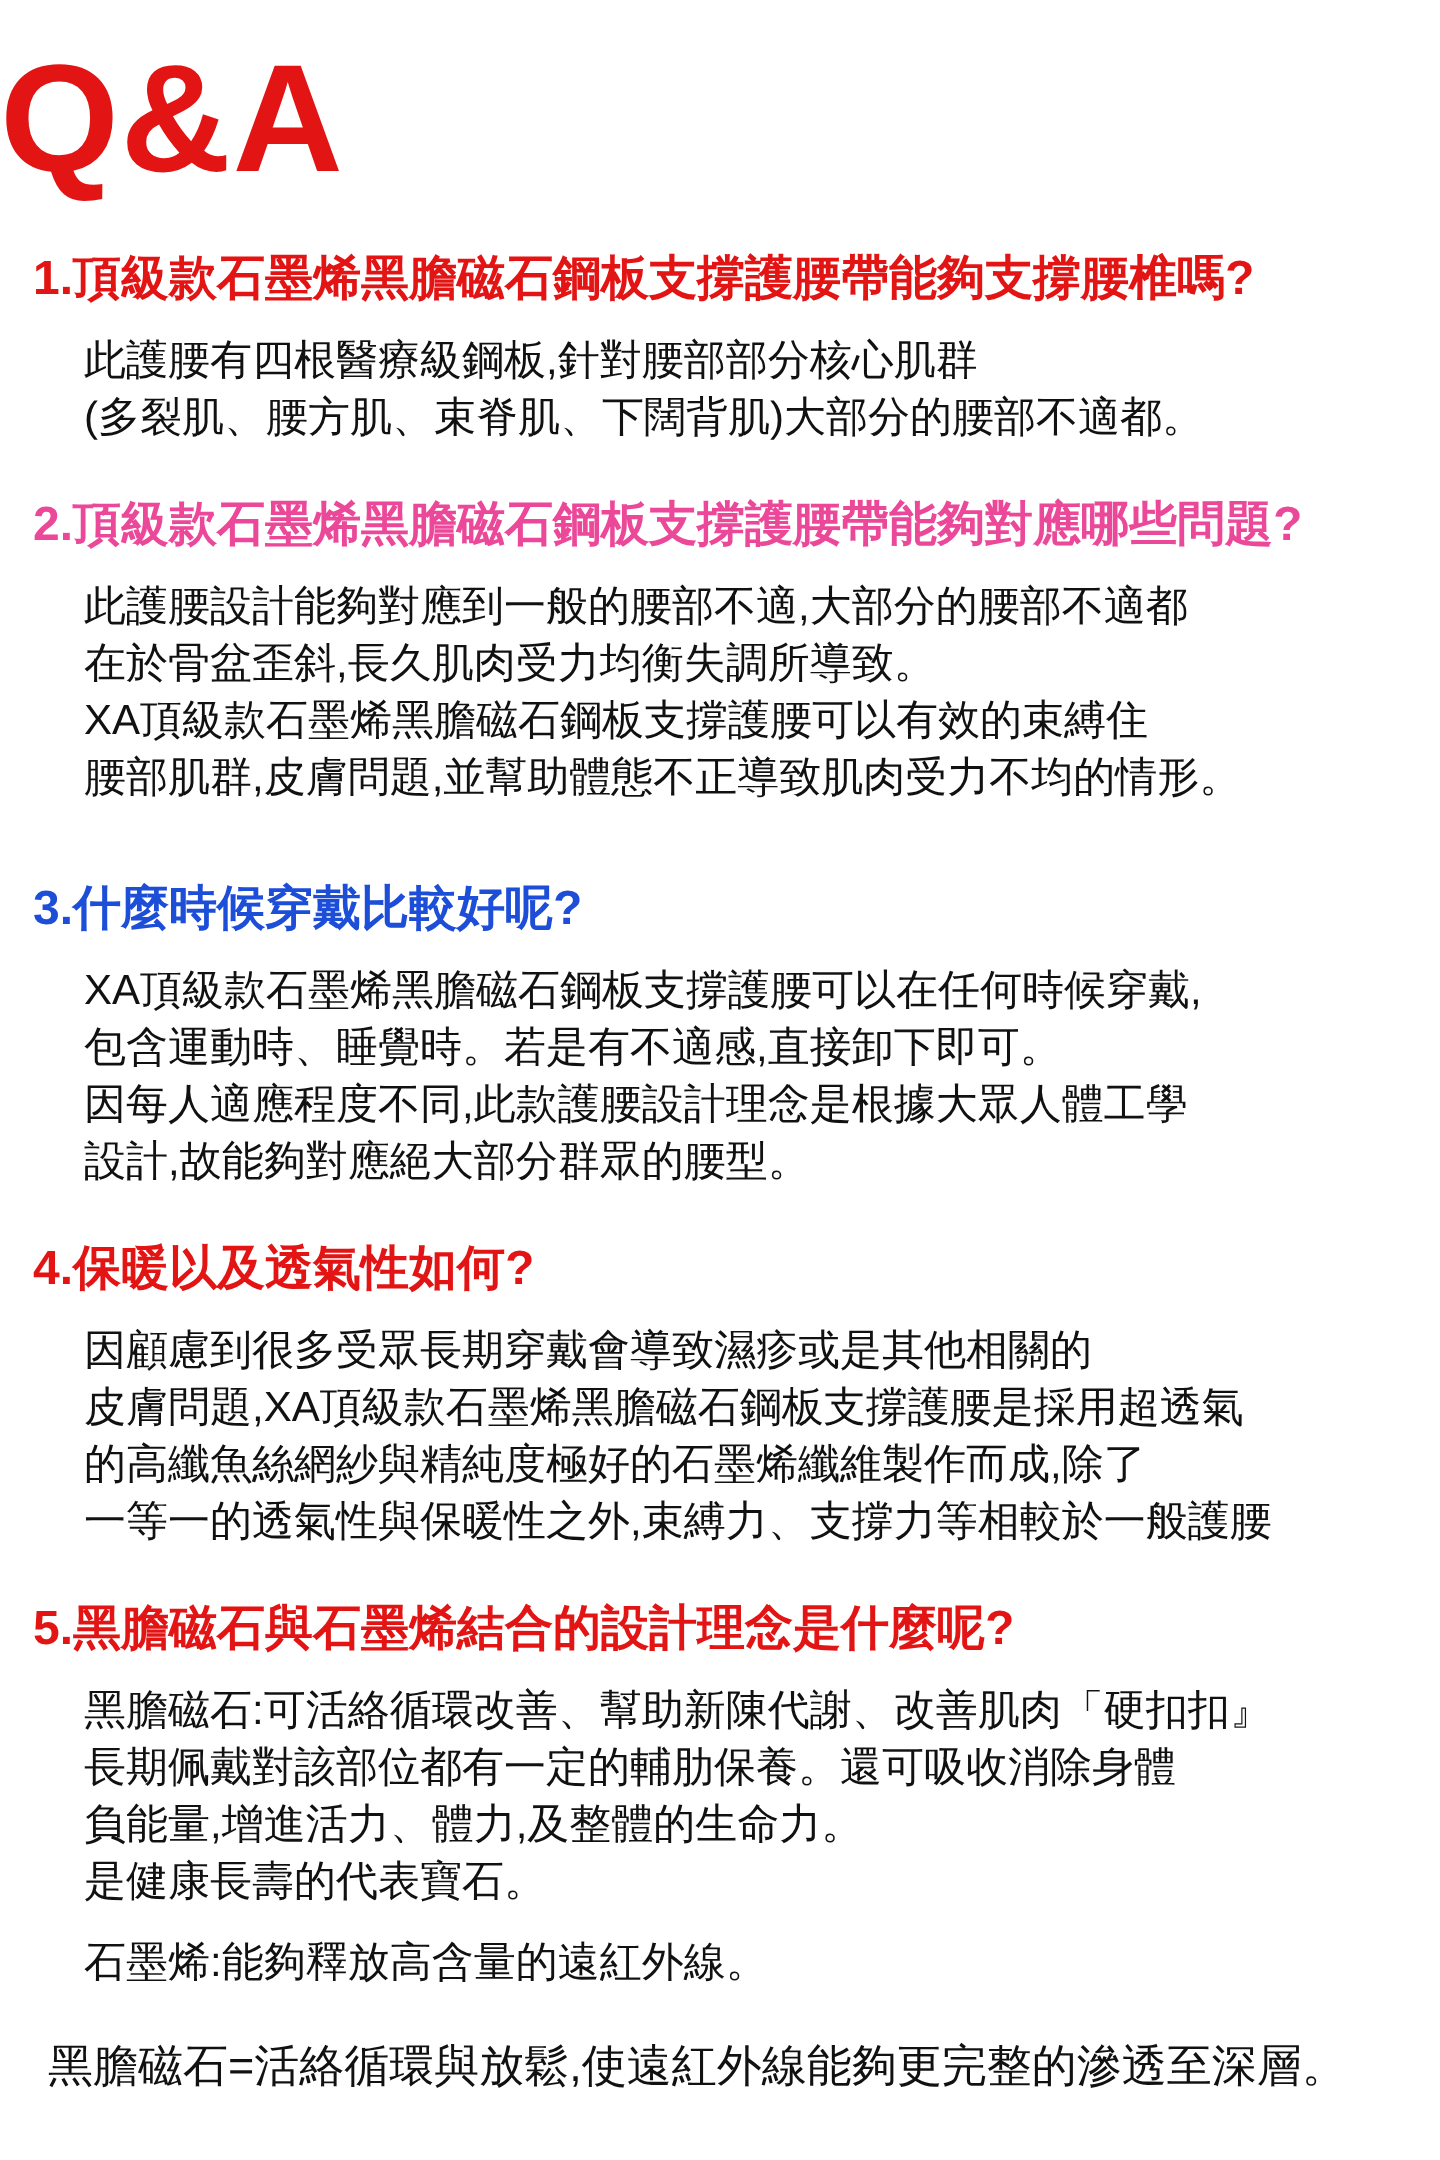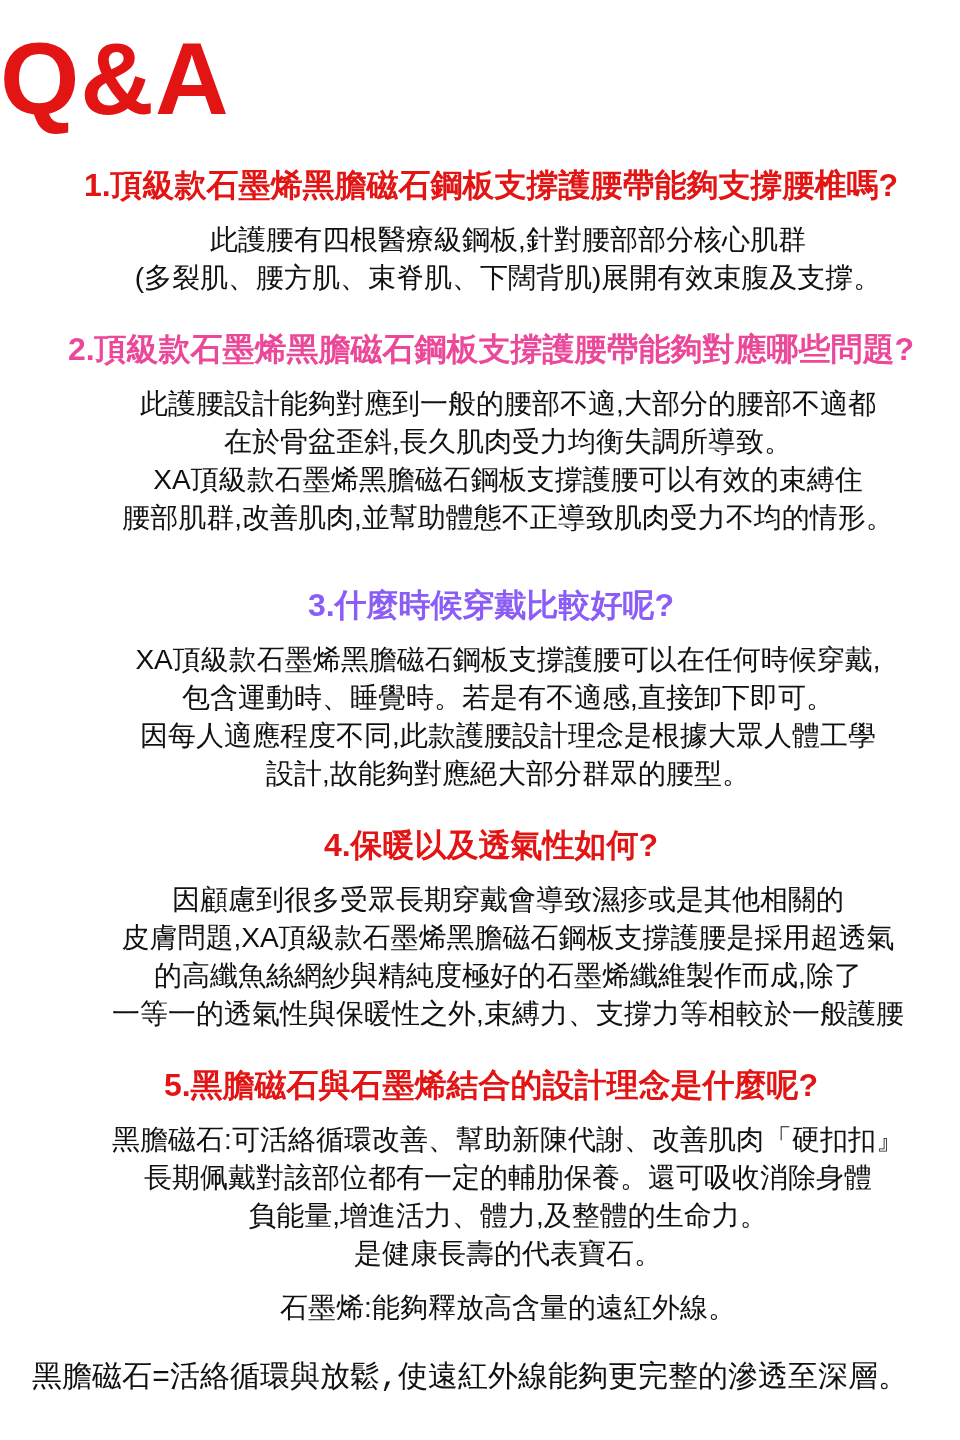--- a/index.html
+++ b/index.html
@@ -16,21 +16,21 @@
   }
   .qa-title {
     margin: 26px 0 6px 0;
     text-align: left;
     font-size: 102px;
     line-height: 1.05;
     font-weight: 700;
     color: #e31414;
     letter-spacing: 1px;
   }
-  .qa-section { margin: 0; text-align: center; }
+  .qa-section { margin: 0; }
   .question-heading {
     margin: 32px 0 16px 22px;
     font-size: 32px;
     line-height: 1.25;
     font-weight: 700;
     color: #e31414;
     white-space: nowrap;
   }
   .answer {
     margin-left: 56px;
@@ -43,47 +43,46 @@
   }
   .answer-line.spacer {
     height: 16px;
   }
   .footer-line {
     margin: 32px 0 0 32px;
     font-size: 30px;
     line-height: 38px;
     white-space: nowrap;
     font-weight: 400;
-    font-family: Liberation Mono, monospace;
   }
 </style>
 </head>
 <body>
 
 <h1 class="qa-title" style="color: rgb(227, 20, 20);">Q&amp;A</h1>
 
 <div id="qa-sections">
     <section class="qa-section">
       <h2 class="question-heading" style="color: rgb(227, 20, 20);">1.頂級款石墨烯黑膽磁石鋼板支撐護腰帶能夠支撐腰椎嗎?</h2>
       <div class="answer">
         <div class="answer-line">此護腰有四根醫療級鋼板,針對腰部部分核心肌群</div>
-        <div class="answer-line">(多裂肌、腰方肌、束脊肌、下闊背肌)展開有效束腹及支撐。</div>
+        <div class="answer-line">(多裂肌、腰方肌、束脊肌、下闊背肌)大部分的腰部不適都。</div>
       </div>
     </section>
     <section class="qa-section">
       <h2 class="question-heading" style="color: #ec4899;">2.頂級款石墨烯黑膽磁石鋼板支撐護腰帶能夠對應哪些問題?</h2>
       <div class="answer">
         <div class="answer-line">此護腰設計能夠對應到一般的腰部不適,大部分的腰部不適都</div>
         <div class="answer-line">在於骨盆歪斜,長久肌肉受力均衡失調所導致。</div>
         <div class="answer-line">XA頂級款石墨烯黑膽磁石鋼板支撐護腰可以有效的束縛住</div>
-        <div class="answer-line">腰部肌群,改善肌肉,並幫助體態不正導致肌肉受力不均的情形。</div>
+        <div class="answer-line">腰部肌群,皮膚問題,並幫助體態不正導致肌肉受力不均的情形。</div>
       </div>
     </section>
     <section class="qa-section">
-      <h2 class="question-heading" style="color: #8b5cf6; margin-top: 48px;">3.什麼時候穿戴比較好呢?</h2>
+      <h2 class="question-heading" style="color: #1d4ed8; margin-top: 48px;">3.什麼時候穿戴比較好呢?</h2>
       <div class="answer">
         <div class="answer-line">XA頂級款石墨烯黑膽磁石鋼板支撐護腰可以在任何時候穿戴,</div>
         <div class="answer-line">包含運動時、睡覺時。若是有不適感,直接卸下即可。</div>
         <div class="answer-line">因每人適應程度不同,此款護腰設計理念是根據大眾人體工學</div>
         <div class="answer-line">設計,故能夠對應絕大部分群眾的腰型。</div>
       </div>
     </section>
     <section class="qa-section">
       <h2 class="question-heading" style="color: rgb(227, 20, 20);">4.保暖以及透氣性如何?</h2>
       <div class="answer">

